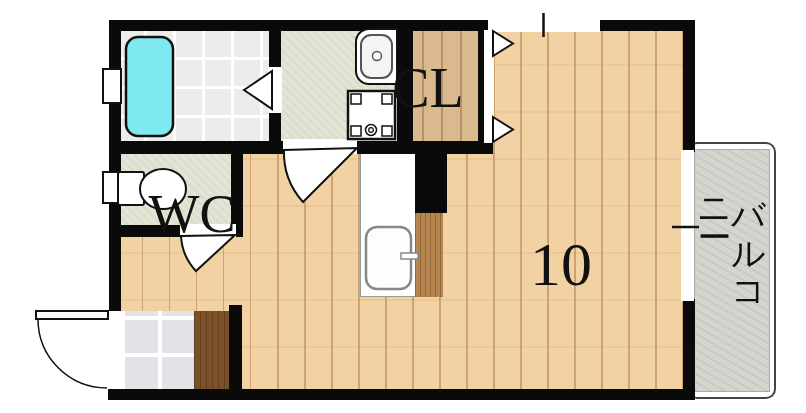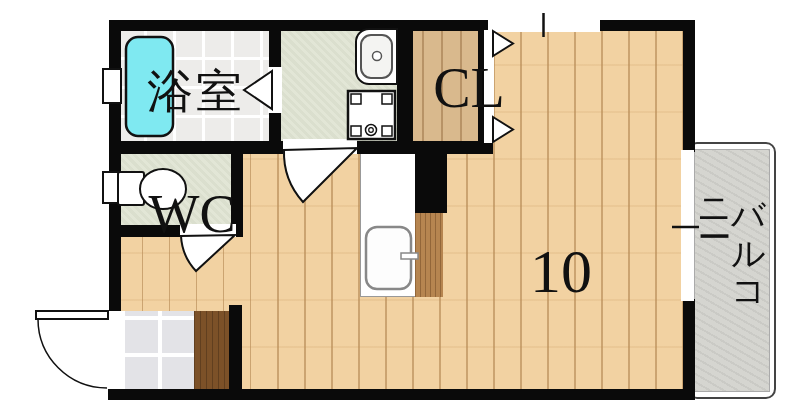--- a/index.html
+++ b/index.html
@@ -121,19 +121,18 @@
 
     <g>
       <rect x="36" y="311" width="72" height="8" fill="#fff" stroke="#111" stroke-width="2"></rect>
       <path d="M38 319 A69 69 0 0 0 107 388" fill="none" stroke="#111" stroke-width="1.5"></path>
     </g>
 
     <line x1="543.5" y1="13" x2="543.5" y2="37" stroke="#111" stroke-width="2.5"></line>
     <line x1="672" y1="227" x2="699" y2="227" stroke="#111" stroke-width="2.5"></line>
   </svg>
 
-  <div class="abs lbl" style="left:196px;top:92px;font-size:46px;letter-spacing:3px;">浴室</div>
   <div class="abs lbl" style="left:192px;top:190px;font-size:54px;margin-top:24px;">WC</div>
-  <div class="abs lbl" style="left:469px;top:88px;font-size:56px;text-align:center;">CL</div>
-  <div class="abs lbl" style="left:561px;top:264px;font-size:62px;margin-top:7px;">10</div>
+  <div class="abs lbl" style="left:428px;top:88px;font-size:56px;text-align:center;">CL</div>
+  <div class="abs lbl" style="left:561px;top:264px;font-size:62px;">10</div>
   <div class="abs vlbl" style="left:731px;top:256px;font-size:34px;letter-spacing:3px;">バルコニー</div>
 
 </div>
 
 </body></html>

